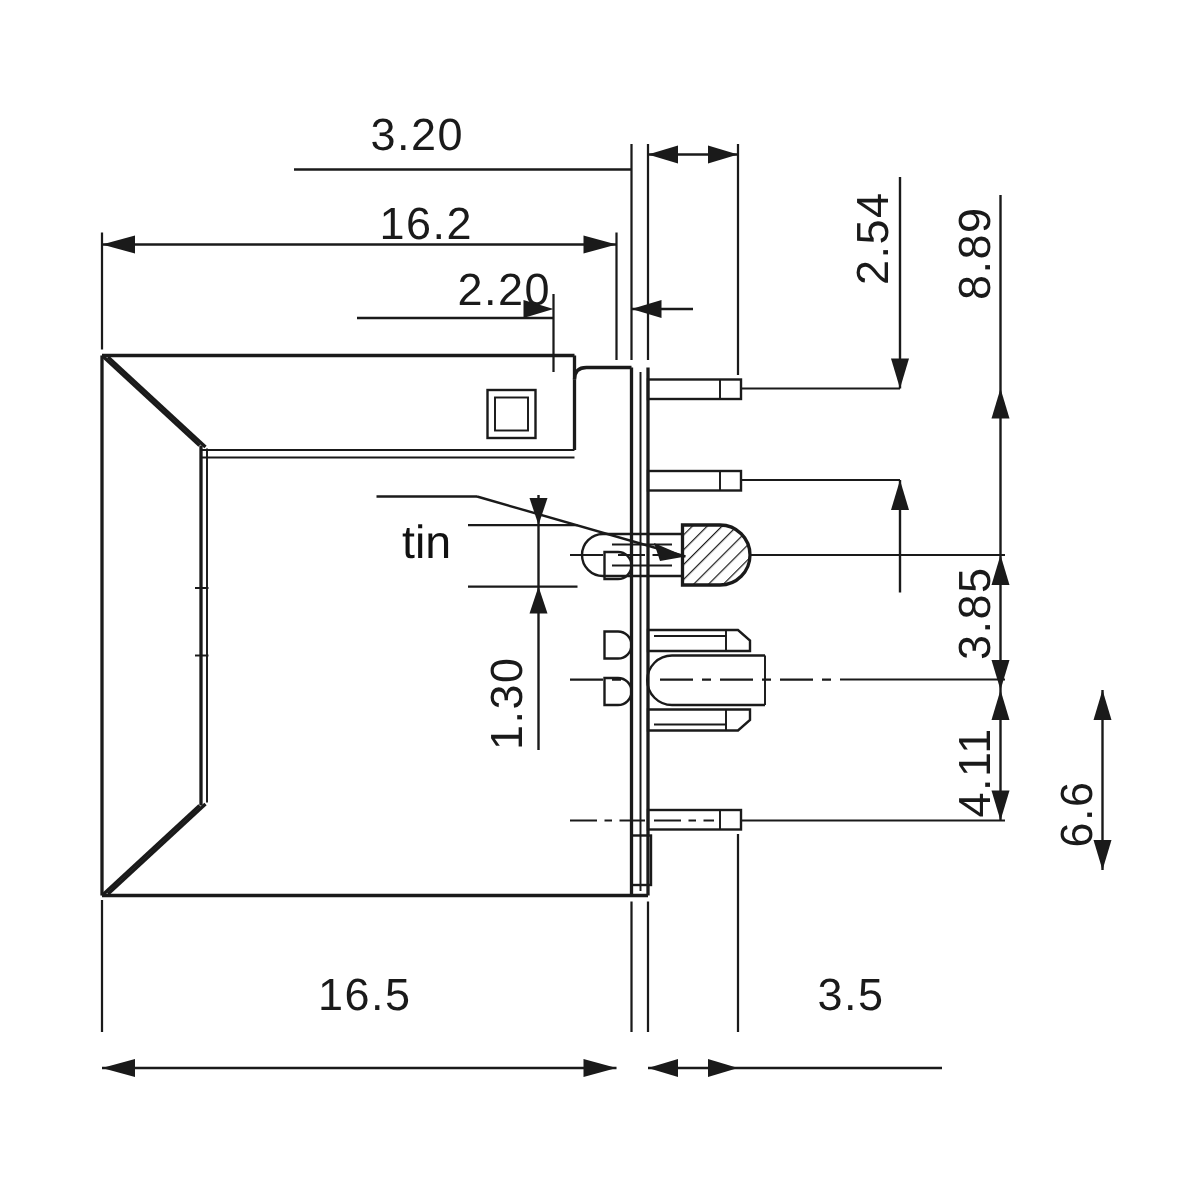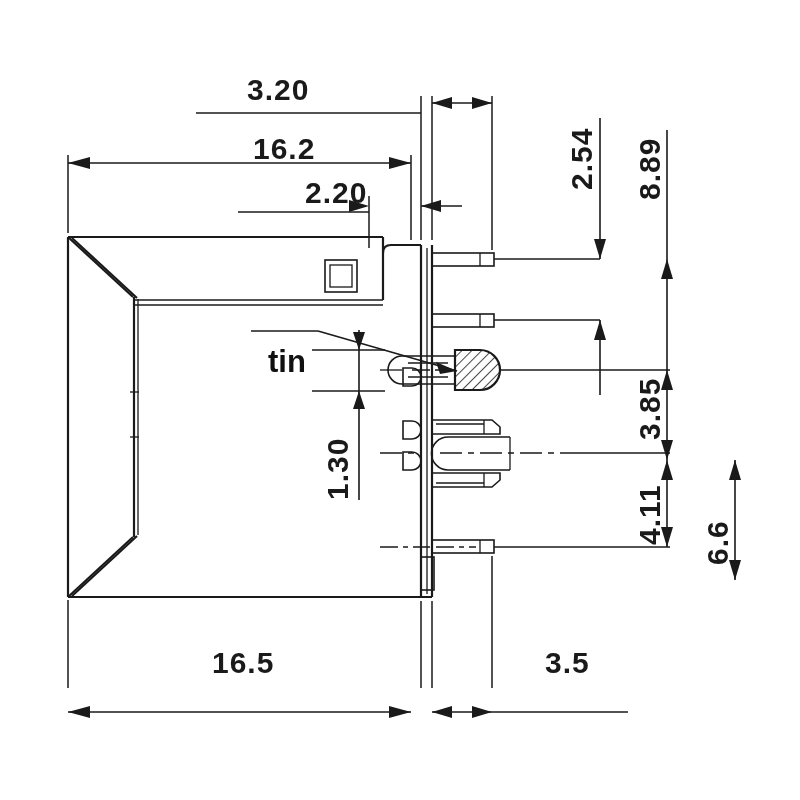--- a/index.html
+++ b/index.html
@@ -12,21 +12,20 @@
     width: 800px;
     height: 800px;
     overflow: hidden;
     font-family: "Liberation Sans", sans-serif;
   }
   #drawing-root {
     position: relative;
     width: 781px;
     height: 800px;
     background: #84cc16;
-    font-weight: bold;
   }
   svg#tech-drawing {
     display: block;
     width: 800px;
     height: 800px;
     background: #ffffff;
   }
   .ln {
     stroke: #1a1a1a;
     fill: none;

